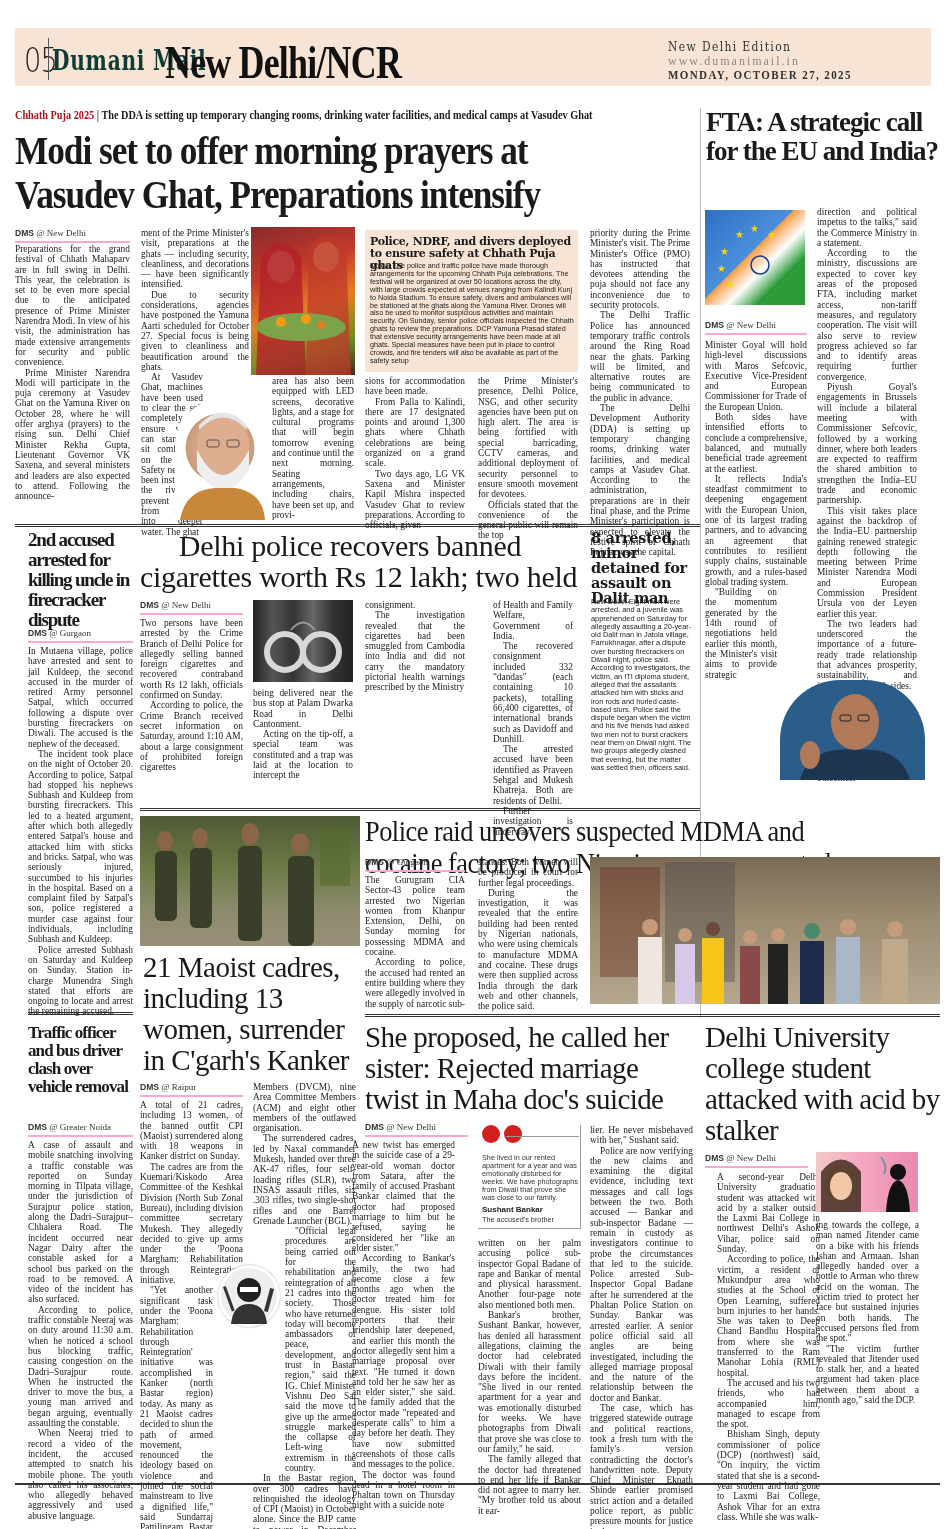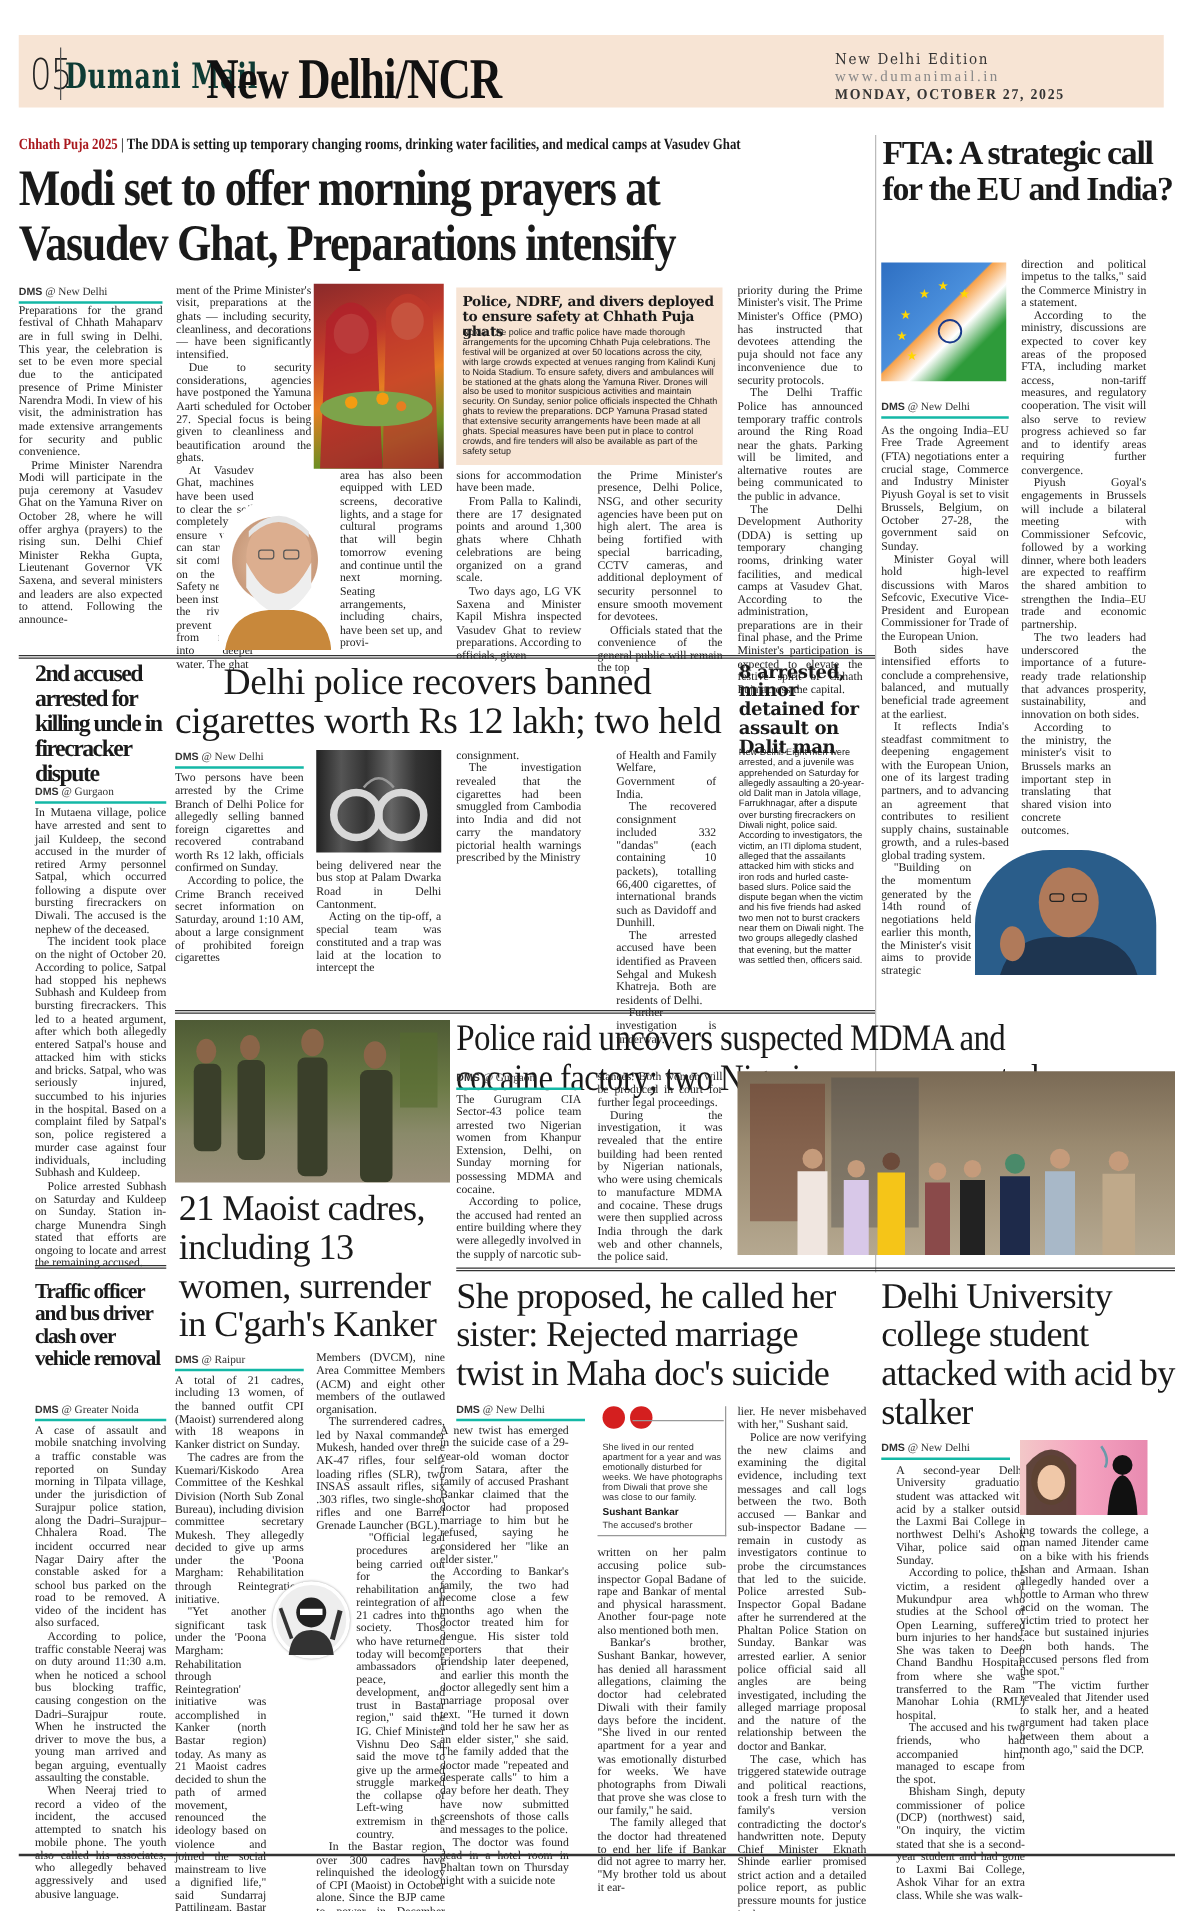--- a/index.html
+++ b/index.html
@@ -12,21 +12,21 @@
   .brand { left: 52px; top: 44px; font-size: 28px; font-weight: bold; color: #0e3b34; font-family: "DejaVu Serif", serif; transform: scaleX(0.72); transform-origin: left; letter-spacing: 1px; }
   .section-title { left: 165px; top: 36px; font-size: 46px; font-weight: bold; color: #111; transform: scaleX(0.78); transform-origin: left; letter-spacing: -1px; }
   .edition { left: 668px; top: 40px; font-size: 12px; color: #333; letter-spacing: 1.5px; font-family: "DejaVu Serif", serif; transform: scaleX(0.9); transform-origin: left; }
   .website { left: 668px; top: 54px; font-size: 12px; color: #888; letter-spacing: 2px; }
   .dateline { left: 668px; top: 68px; font-size: 12px; color: #333; letter-spacing: 1.5px; font-weight: bold; transform: scaleX(0.92); transform-origin: left; }
 
   .kicker { left: 15px; top: 108px; font-size: 12.5px; font-weight: bold; transform: scaleX(0.82); transform-origin: left; white-space: nowrap; }
   .kicker .tag { color: #a8161c; }
   .kicker .sep { color: #333; }
   .lead-head { left: 15px; top: 128px; width: 690px; font-size: 41px; line-height: 44px; font-weight: bold; letter-spacing: -1.2px; transform: scaleX(0.86); transform-origin: left; white-space: nowrap; }
-  .byline { font-size: 9px; color: #333; padding-bottom: 3px; border-bottom: 2px solid #14b8a6; white-space: nowrap; }
+  .byline { font-size: 9px; color: #333; padding-bottom: 3px; border-bottom: 2px solid #f9a8d4; white-space: nowrap; }
   .byline b { font-family: "Liberation Sans", sans-serif; font-weight: bold; font-size: 8.5px; }
   .body { font-size: 9.4px; line-height: 10.3px; text-align: justify; hyphens: auto; color: #222; }
   .body p { text-indent: 10px; }
   .body p:first-child { text-indent: 0; }
   .hrule { height: 3px; border-top: 1px solid #333; border-bottom: 1px solid #333; }
   .vsans { font-family: "Liberation Sans", sans-serif; }
   .photo { overflow: hidden; }
   .side-head { font-weight: bold; font-size: 22px; line-height: 23px; letter-spacing: -1px; transform: scaleX(0.88); transform-origin: left; white-space: nowrap; }
   .big-head { font-size: 33px; line-height: 34px; letter-spacing: -0.5px; transform: scaleX(0.88); transform-origin: left; white-space: nowrap; }
   .boxed { background: #f7e4d4; }
@@ -126,30 +126,30 @@
         <text x="20" y="78">★</text>
     </g>
     <circle cx="55" cy="55" r="9" fill="none" stroke="#1a3a8a" stroke-width="1.5"></circle>
   </svg>
 </div>
 <div class="abs byline" style="left:705px;top:320px;width:102px;">
   <b>DMS</b>
   <span>@ New Delhi</span>
 </div>
 <div class="abs body" style="left:705px;top:340px;width:102px;">
-  <p>As the ongoing India–EU Free Trade Agreement (FTA) negotiations enter a crucial stage, Commerce and Industry Minister Piyush Goyal is set to visit Brussels, Belgium, on October 27-28, the government said on Sunday.</p>
   <p>Minister Goyal will hold high-level discussions with Maros Sefcovic, Executive Vice-President and European Commissioner for Trade of the European Union.</p>
   <p>Both sides have intensified efforts to conclude a comprehensive, balanced, and mutually beneficial trade agreement at the earliest.</p>
   <p>It reflects India's steadfast commitment to deepening engagement with the European Union, one of its largest trading partners, and to advancing an agreement that contributes to resilient supply chains, sustainable growth, and a rules-based global trading system.</p>
   <p style="width:72px;">"Building on the momentum generated by the 14th round of negotiations held earlier this month, the Minister's visit aims to provide strategic</p>
 </div>
 <div class="abs body" style="left:817px;top:207px;width:100px;">
   <p>direction and political impetus to the talks," said the Commerce Ministry in a statement.</p>
   <p>According to the ministry, discussions are expected to cover key areas of the proposed FTA, including market access, non-tariff measures, and regulatory cooperation. The visit will also serve to review progress achieved so far and to identify areas requiring further convergence.</p>
   <p>Piyush Goyal's engagements in Brussels will include a bilateral meeting with Commissioner Sefcovic, followed by a working dinner, where both leaders are expected to reaffirm the shared ambition to strengthen the India–EU trade and economic partnership.</p>
+  <p>This visit takes place against the backdrop of the India–EU partnership gaining renewed strategic depth following the meeting between Prime Minister Narendra Modi and European Commission President Ursula von der Leyen earlier this year.</p>
   <p>The two leaders had underscored the importance of a future-ready trade relationship that advances prosperity, sustainability, and innovation on both sides.</p>
   <p style="padding-right:28px;">According to the ministry, the minister's visit to Brussels marks an important step in translating that shared vision into concrete outcomes.</p>
 </div>
 <div class="abs photo" style="left:780px;top:680px;width:145px;height:100px;border-radius:60px 60px 0 0;background:#2a5d8a;">
   <svg width="145" height="100">
     <ellipse cx="75" cy="42" rx="24" ry="28" fill="#b07a5a"></ellipse>
     <path d="M20 100 Q30 65 75 70 Q120 65 130 100 Z" fill="#1e3550"></path>
     <rect x="60" y="35" width="11" height="6" rx="2" fill="none" stroke="#222"></rect>
     <rect x="78" y="35" width="11" height="6" rx="2" fill="none" stroke="#222"></rect>
     <ellipse cx="30" cy="75" rx="10" ry="14" fill="#b07a5a"></ellipse>

